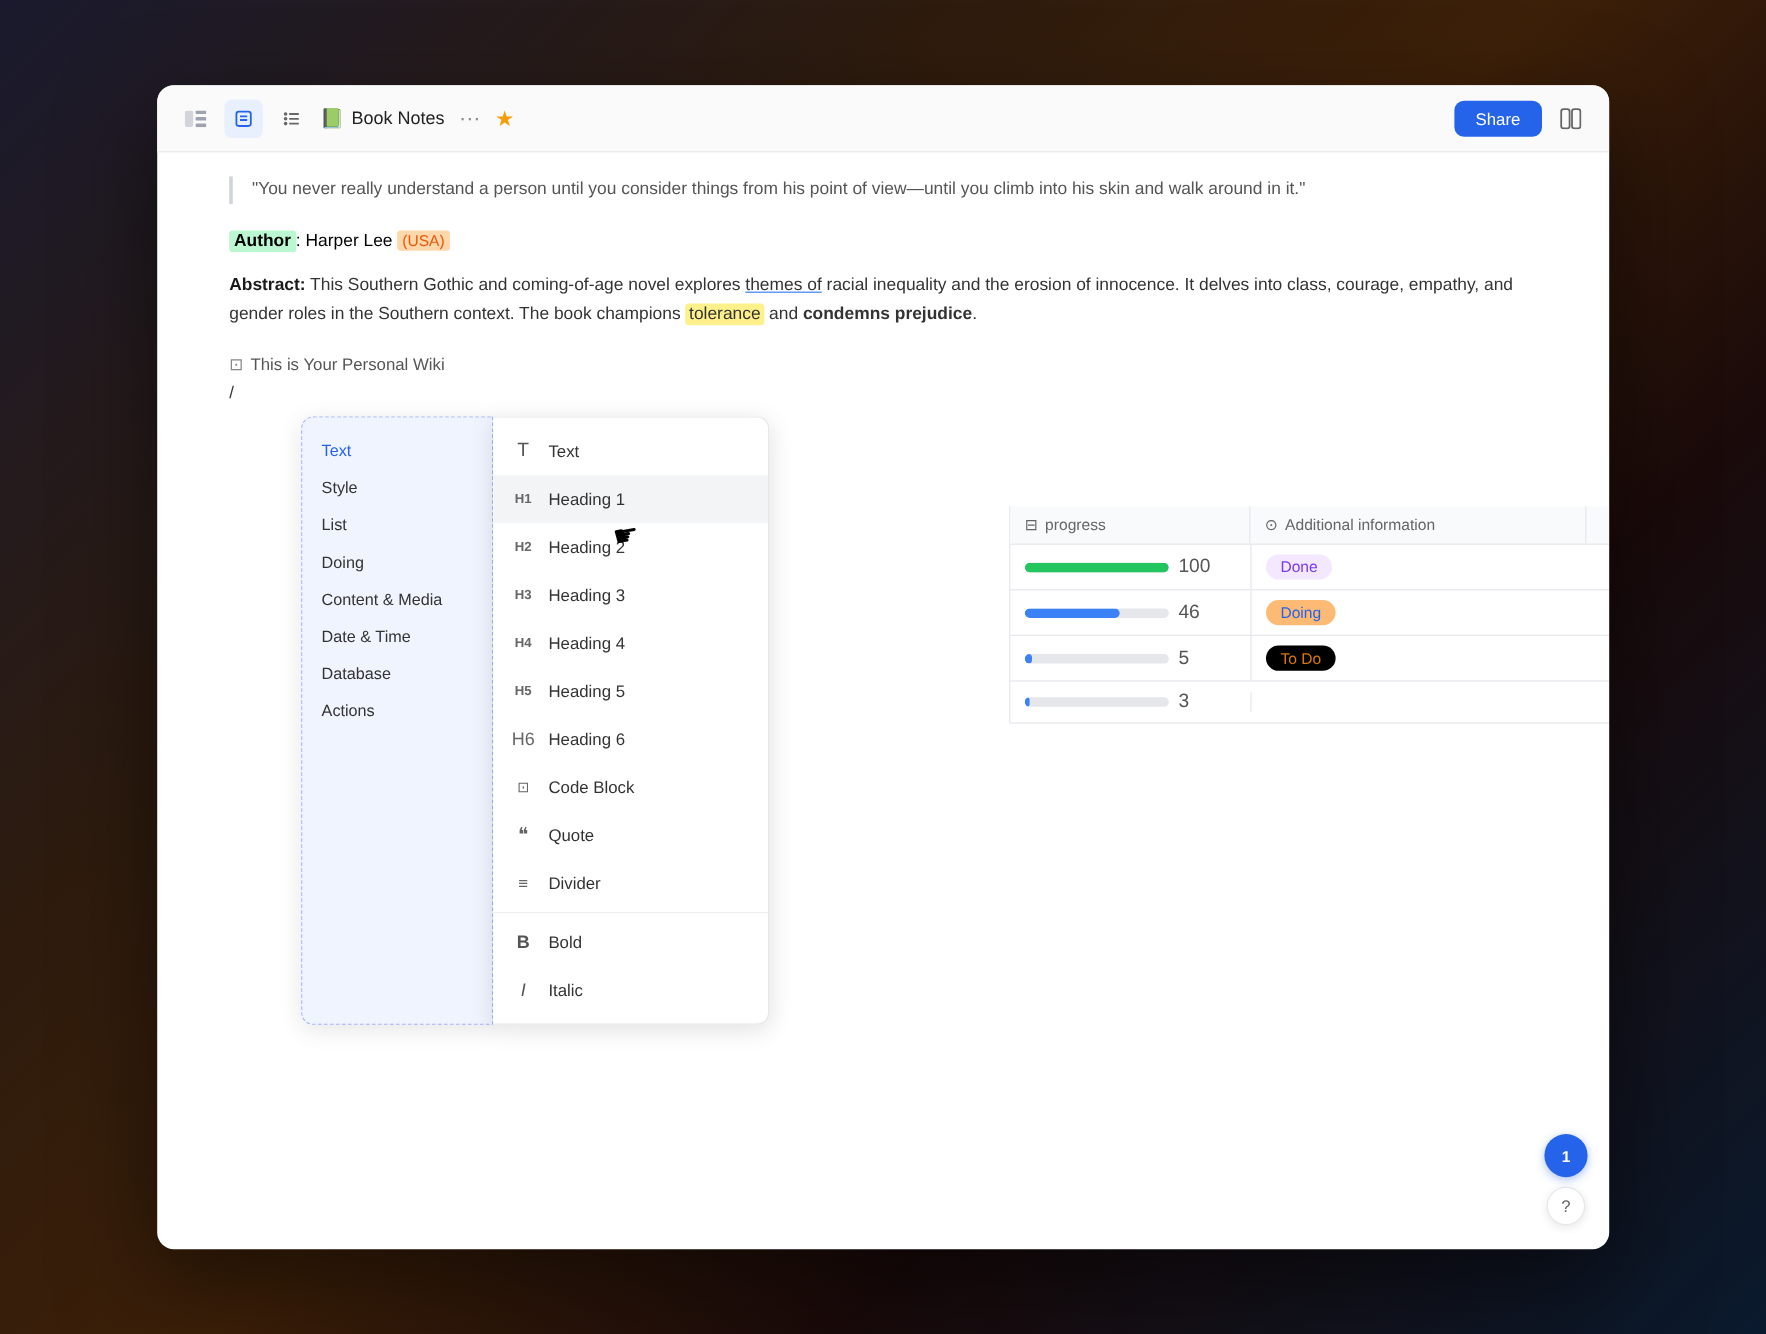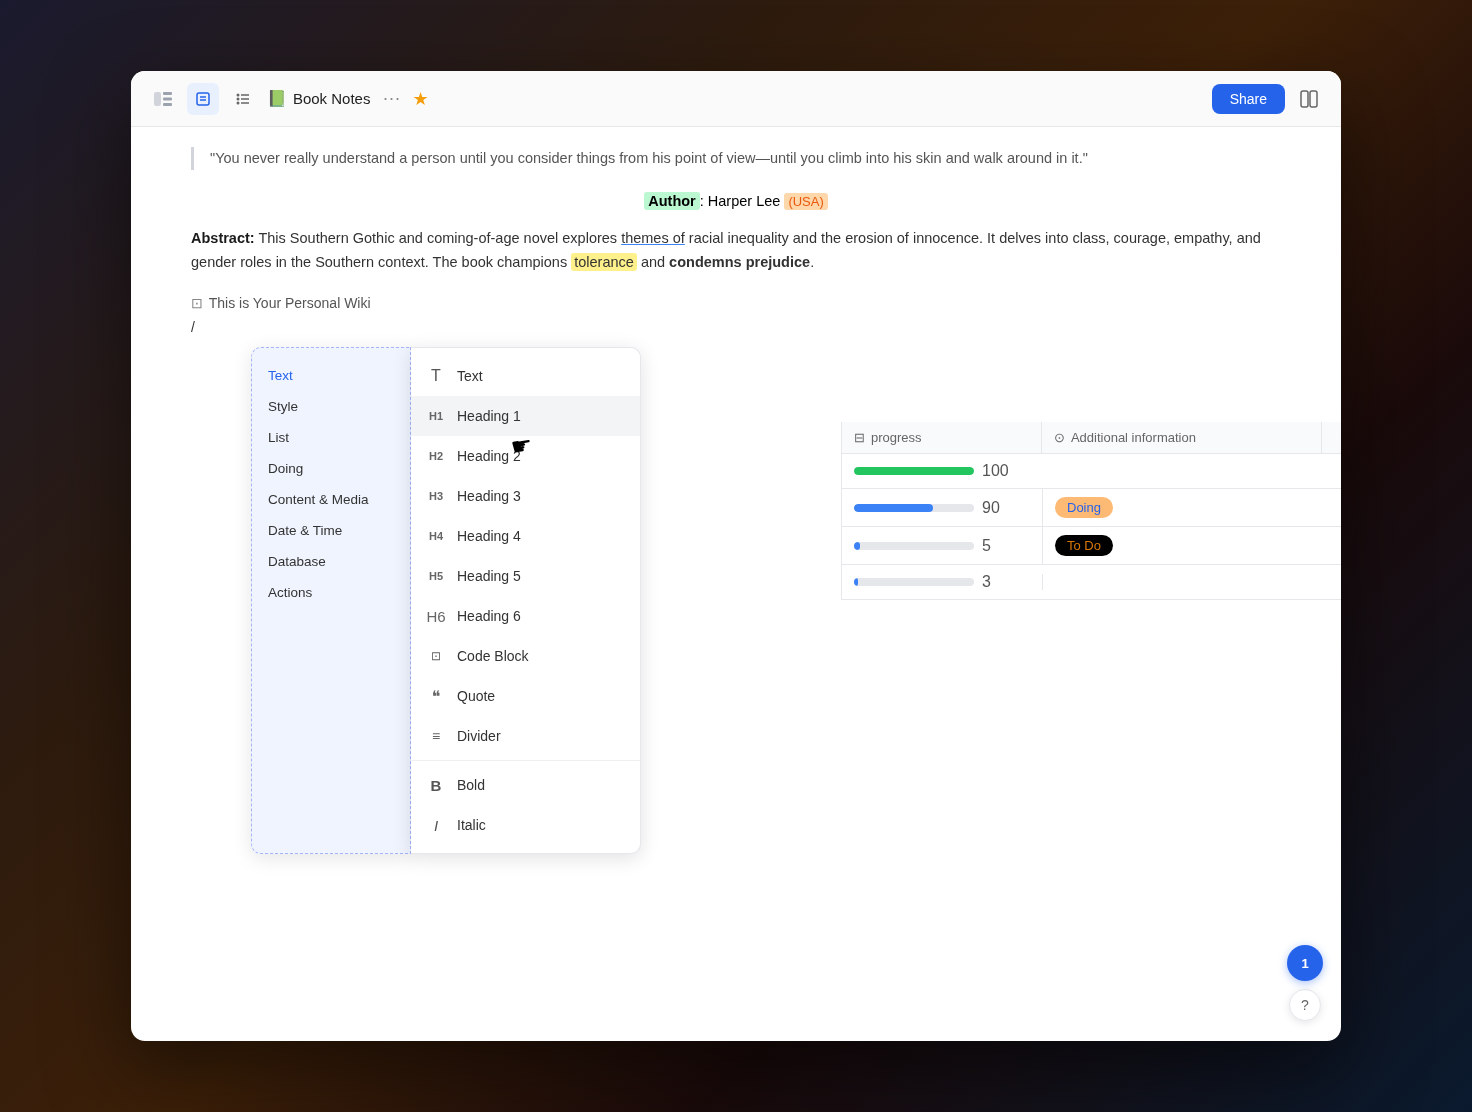--- a/index.html
+++ b/index.html
@@ -141,21 +141,20 @@
       color: #555;
       font-size: 14.5px;
       line-height: 1.6;
     }
 
     
     .author-line {
       margin-bottom: 14px;
       font-size: 14.5px;
       line-height: 1.6;
-      text-align: center;
     }
 
     .highlight-green {
       background: #bbf7d0;
       border-radius: 3px;
       padding: 1px 4px;
       font-weight: 600;
     }
 
     .highlight-orange {
@@ -519,28 +518,31 @@
         </div>
       </div>
 
       <div class="table-data-row">
         <div class="progress-bar-container">
           <div class="progress-bar-wrap">
             <div class="progress-bar-fill" style="width: 100%; background: #22c55e;"></div>
           </div>
           <span class="progress-num">100</span>
         </div>
+        <div class="status-cell">
+          <span class="status-badge badge-done">Done</span>
+        </div>
       </div>
 
       <div class="table-data-row">
         <div class="progress-bar-container">
           <div class="progress-bar-wrap">
             <div class="progress-bar-fill" style="width: 66%; background: #3b82f6;"></div>
           </div>
-          <span class="progress-num">90</span>
+          <span class="progress-num">46</span>
         </div>
         <div class="status-cell">
           <span class="status-badge badge-doing">Doing</span>
         </div>
       </div>
 
       <div class="table-data-row">
         <div class="progress-bar-container">
           <div class="progress-bar-wrap">
             <div class="progress-bar-fill" style="width: 5%; background: #3b82f6;"></div>

